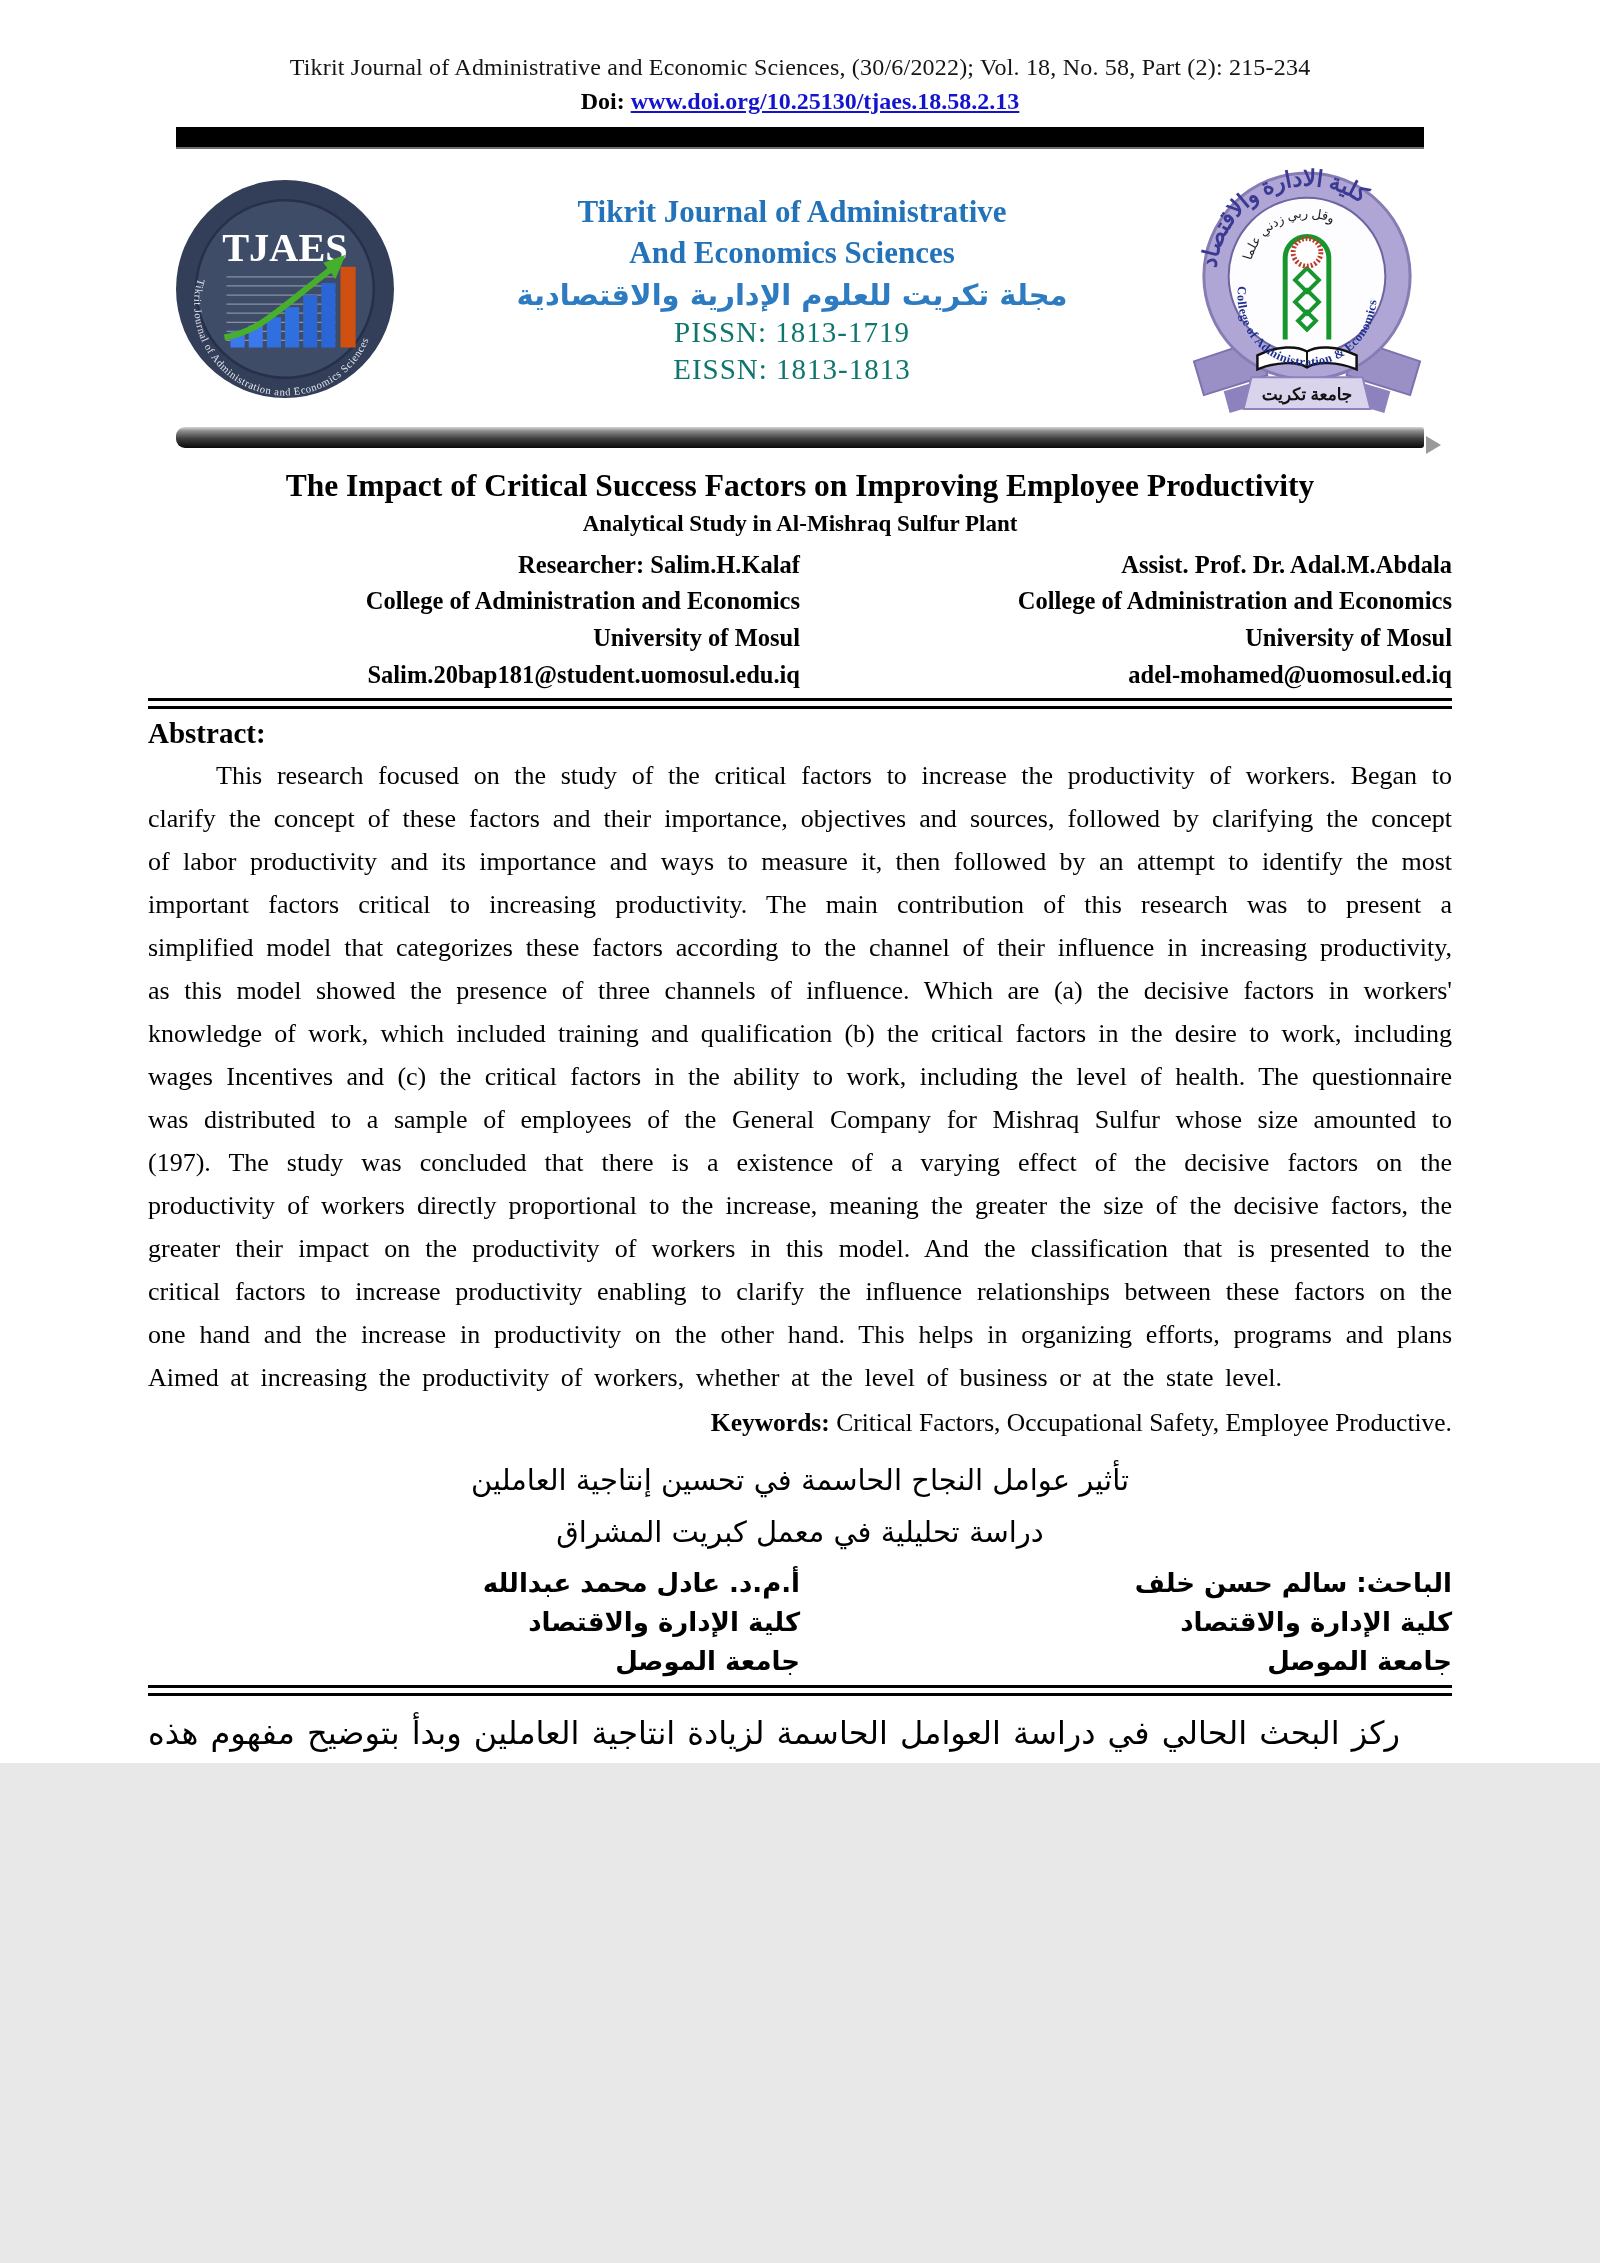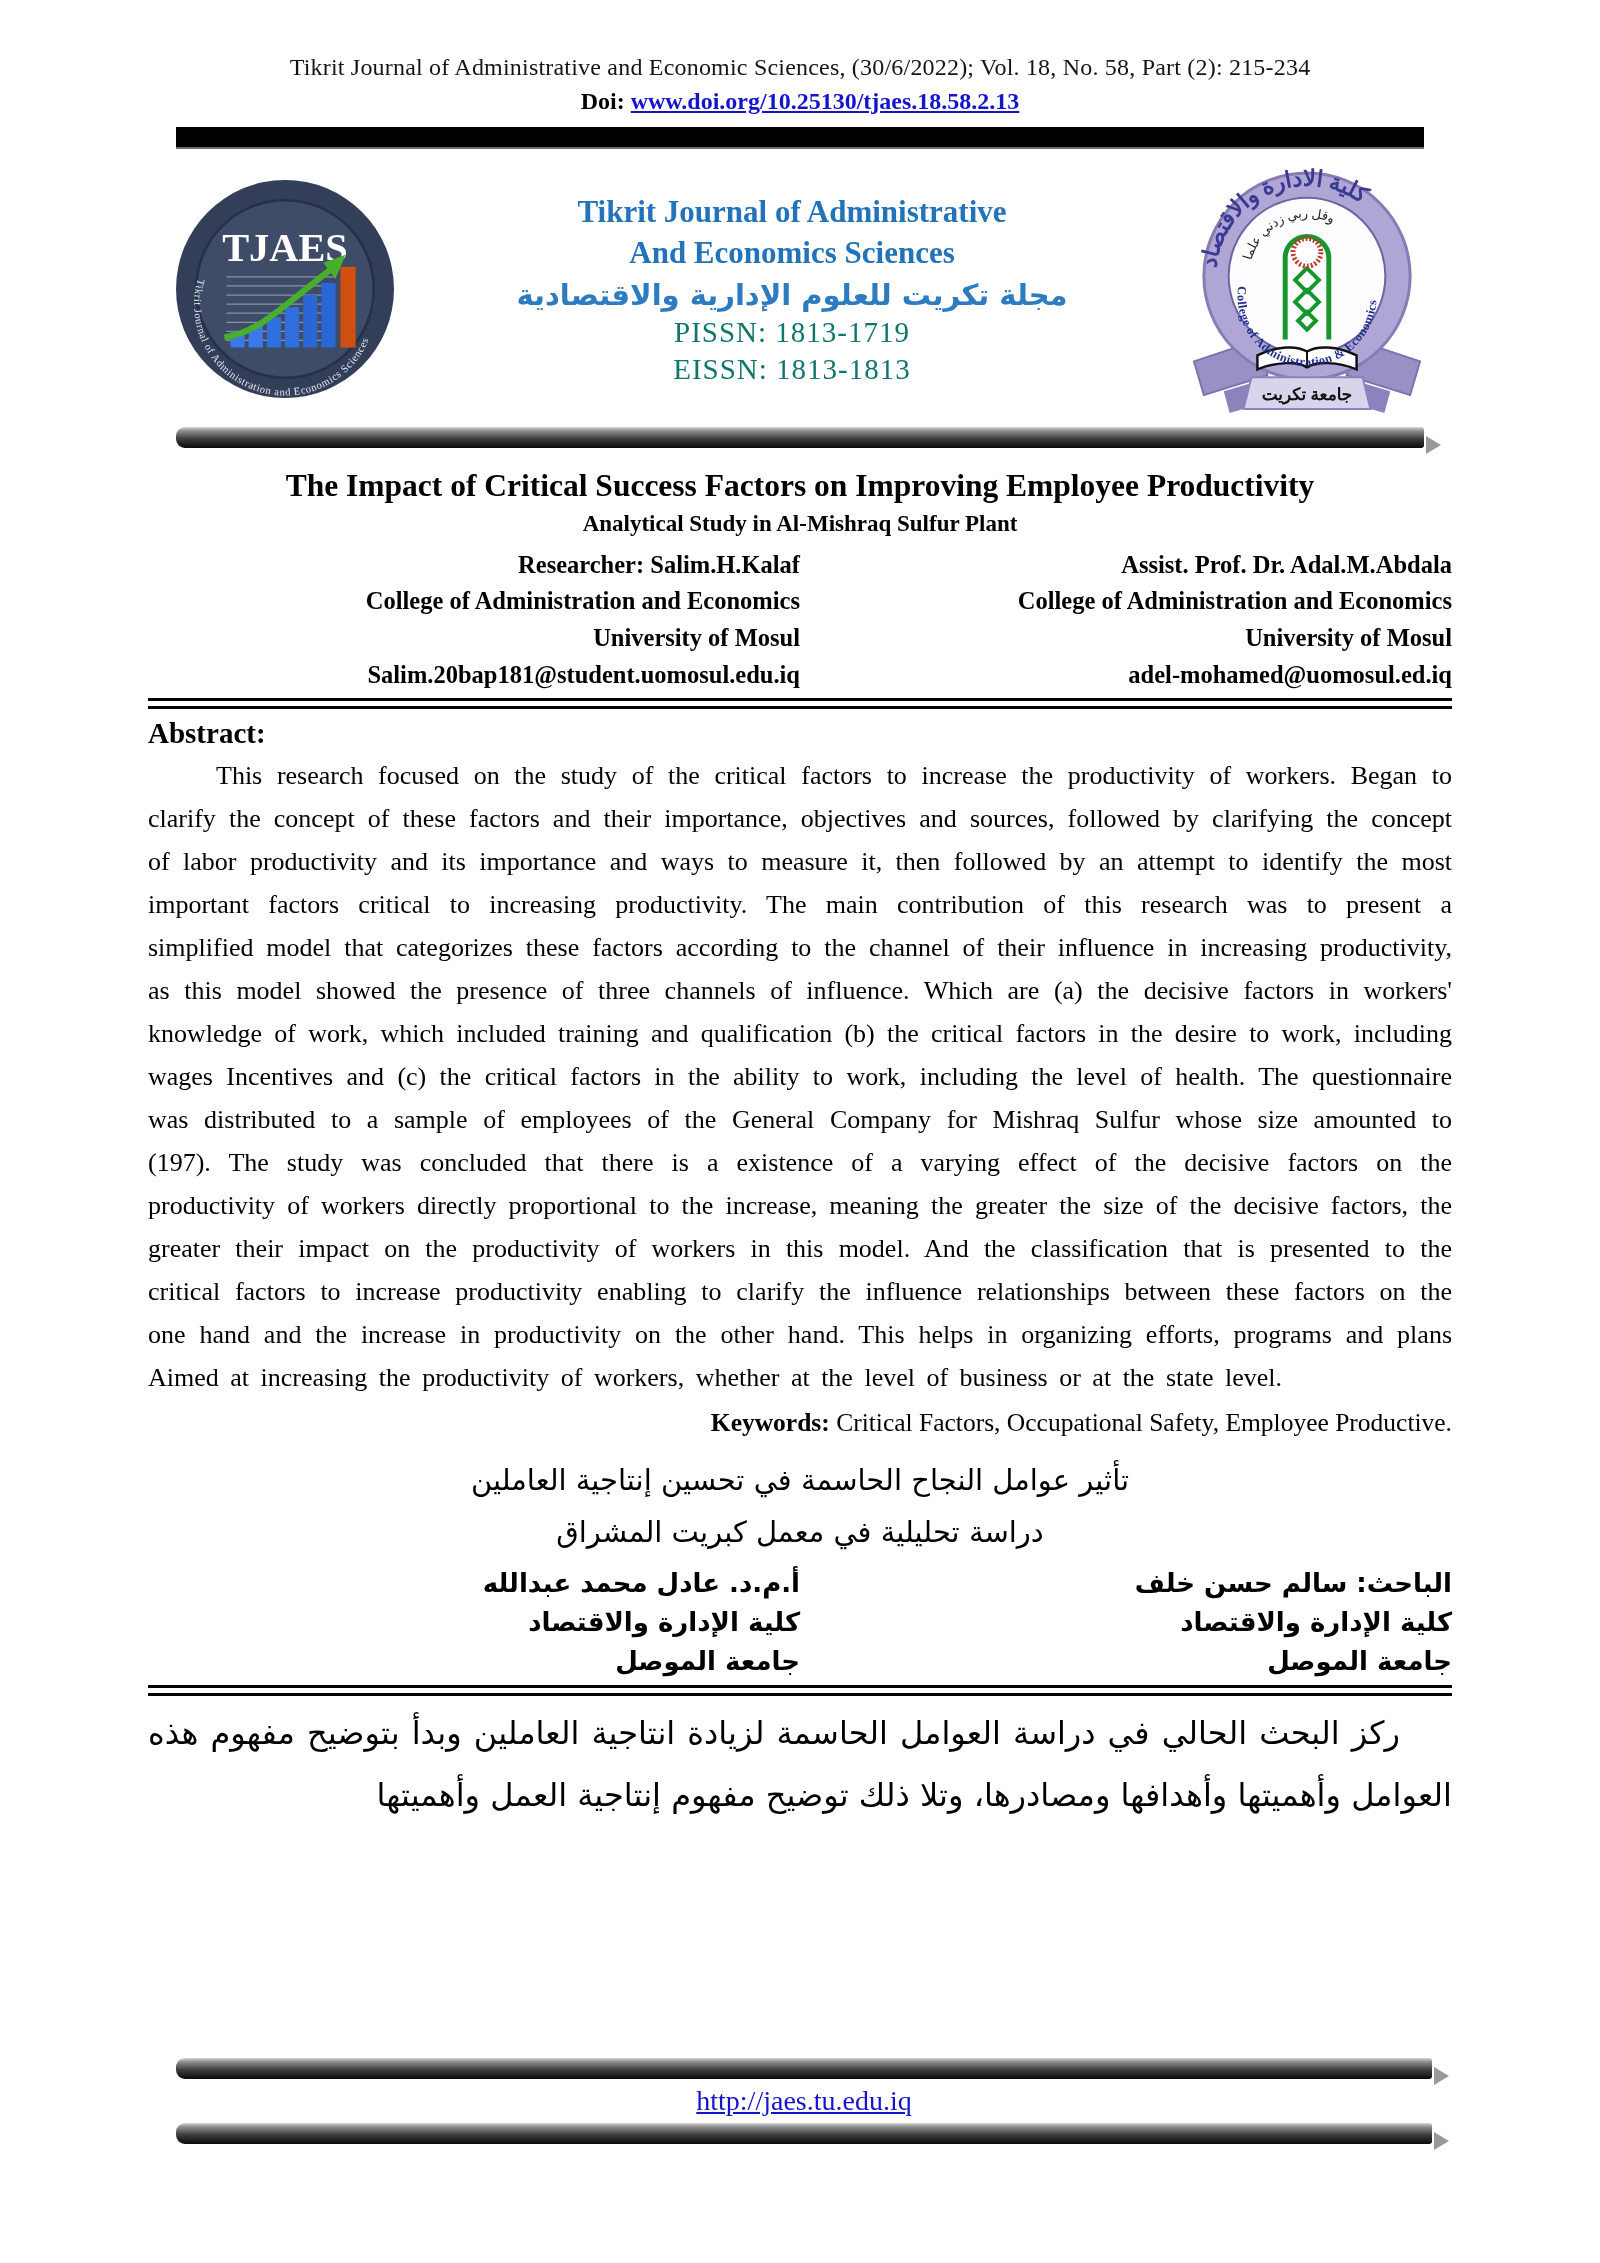--- a/index.html
+++ b/index.html
@@ -1,17 +1,17 @@
 <!DOCTYPE html>
 <html lang="en"><head>
 <meta charset="utf-8">
 <style>
   html,body{margin:0;padding:0;background:#e8e8e8;}
   .page{
-    width:1600px;height:2263px;margin:0 auto;background:#ffffff;
+    width:1600px;height:1763px;margin:0 auto;background:#ffffff;
     font-family:"Liberation Serif", serif;color:#000;position:relative;
     overflow:hidden;box-sizing:border-box;padding:54px 148px 0 148px;
   }
   
   .journal-ref{font-size:24px;text-align:center;color:#151515;letter-spacing:.2px;}
   .doi-line{font-size:24px;font-weight:bold;text-align:center;margin-top:7px;}
   .doi-link{color:#1414cf;text-decoration:underline;cursor:pointer;}
   .black-bar{height:20px;background:#000;margin:12px 28px 0 28px;border-bottom:2px solid #6f6f6f;}
   
   .masthead{display:flex;align-items:center;justify-content:space-between;padding:16px 26px 6px 26px;}

